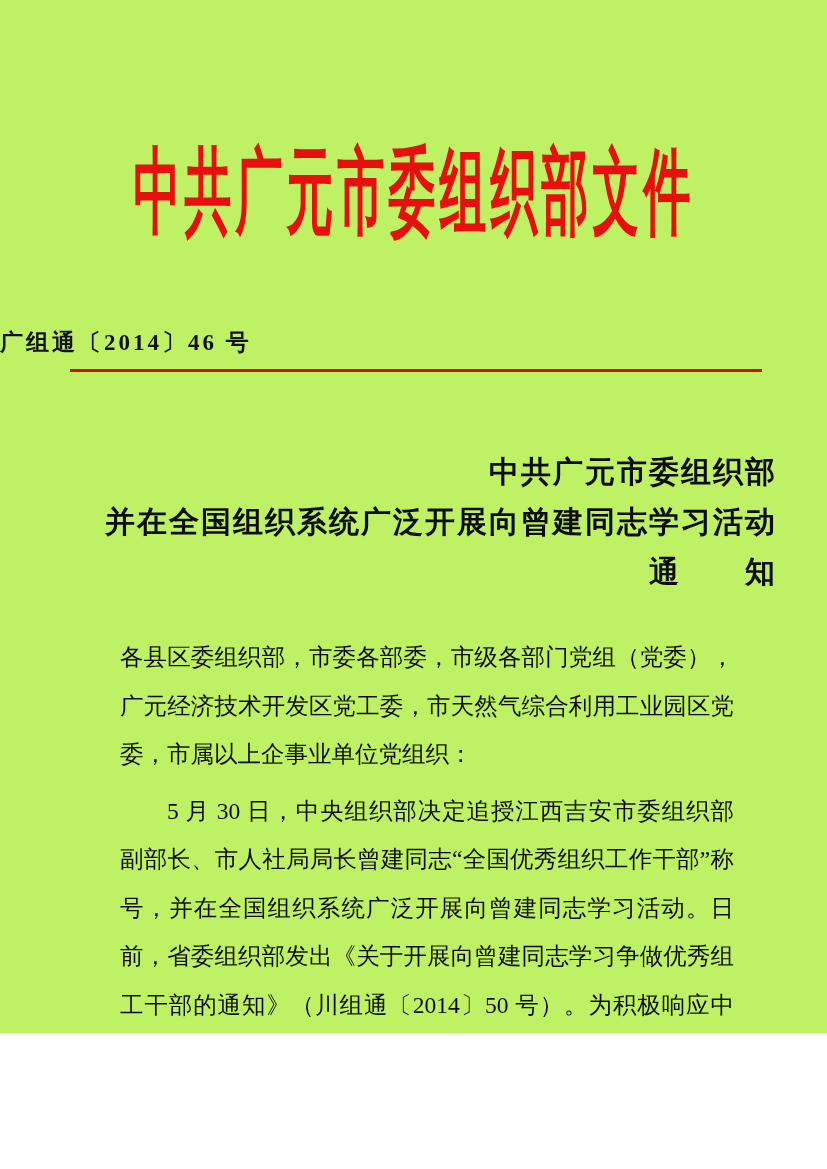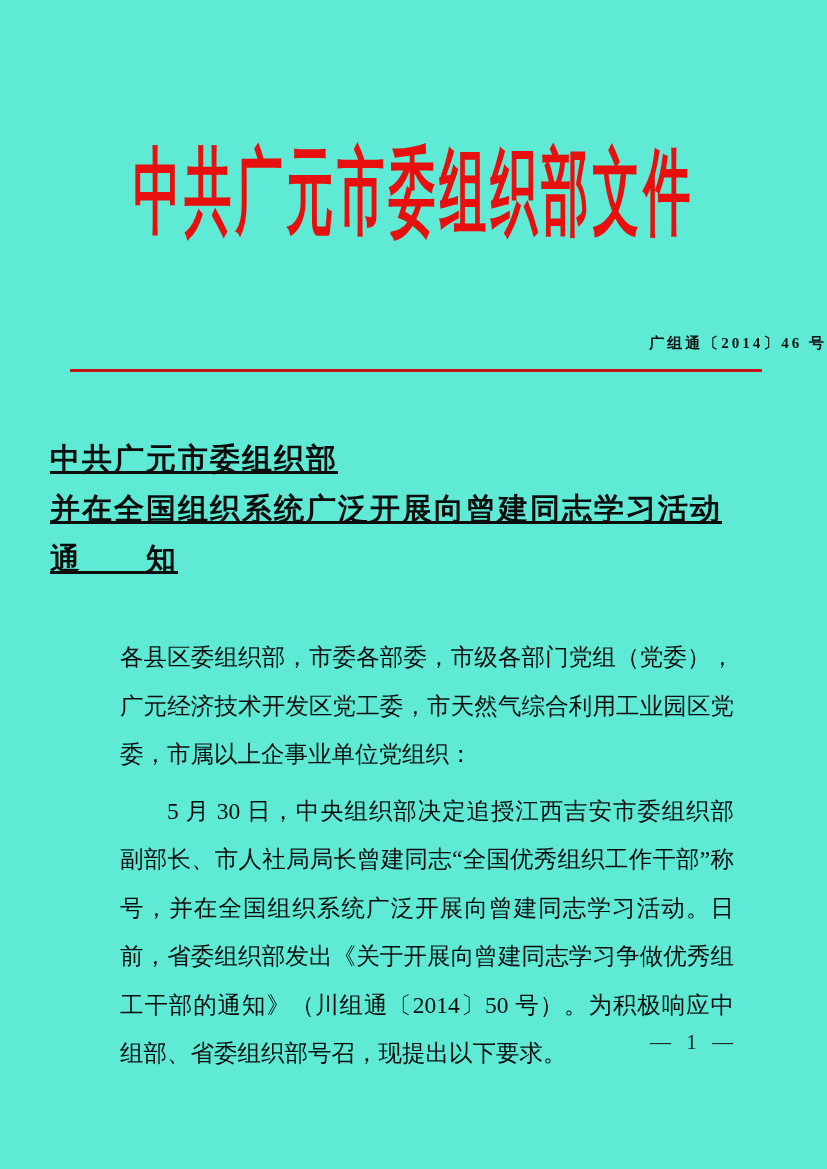--- a/index.html
+++ b/index.html
@@ -3,22 +3,22 @@
 <meta charset="utf-8">
 <style>
   html, body {
     margin: 0;
     padding: 0;
     background: #ffffff;
   }
   .page {
     position: relative;
     width: 827px;
-    height: 1169px;
-    background: #5eead4;
+    height: 1033px;
+    background: #bef264;
     overflow: hidden;
     font-family: "Liberation Serif", serif;
     color: #111111;
   }
 
   
   .banner {
     position: absolute;
     top: 130px;
     left: 0;
@@ -36,51 +36,50 @@
     transform-origin: center top;
     white-space: nowrap;
   }
 
   
   .docnum {
     position: absolute;
     top: 328px;
     left: 0;
     width: 100%;
-    text-align: right;
-    font-size: 15px;
+    text-align: left;
+    font-size: 23px;
     font-weight: bold;
     letter-spacing: 3px;
     line-height: 30px;
     color: #121212;
   }
 
   
   .redline {
     position: absolute;
     top: 369px;
     left: 70px;
     width: 692px;
     height: 3px;
     background: #c41414;
   }
 
   
   .title {
     position: absolute;
-    top: 434px;
+    top: 447px;
     left: 50px;
     right: 50px;
-    text-align: left;
+    text-align: right;
     font-weight: bold;
     font-size: 30px;
     line-height: 50px;
     letter-spacing: 2px;
     color: #0d0d0d;
-    text-decoration: underline;
   }
 
   
   .body-text {
     position: absolute;
     top: 625px;
     left: 112px;
     width: 630px;
     font-size: 23.5px;
     line-height: 48.5px;

